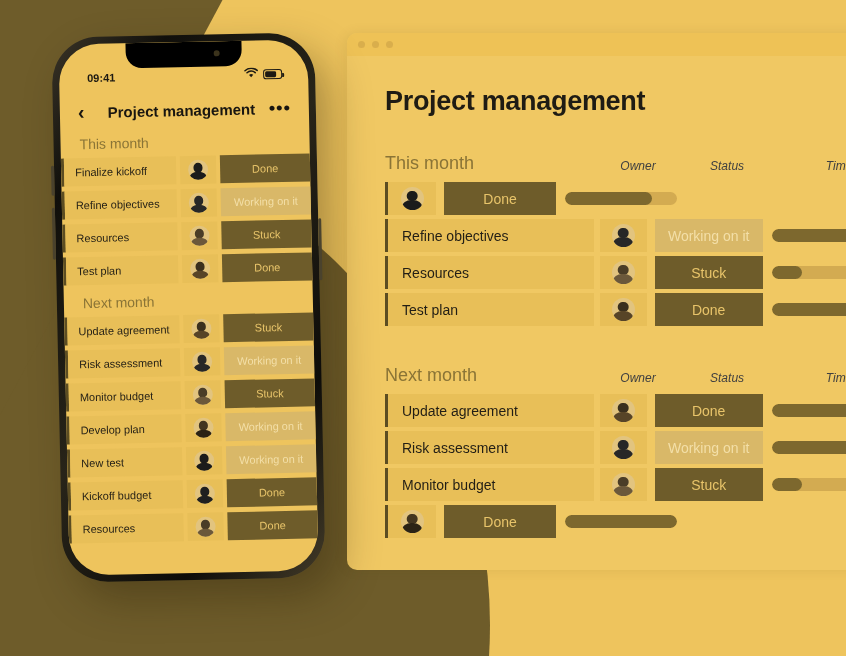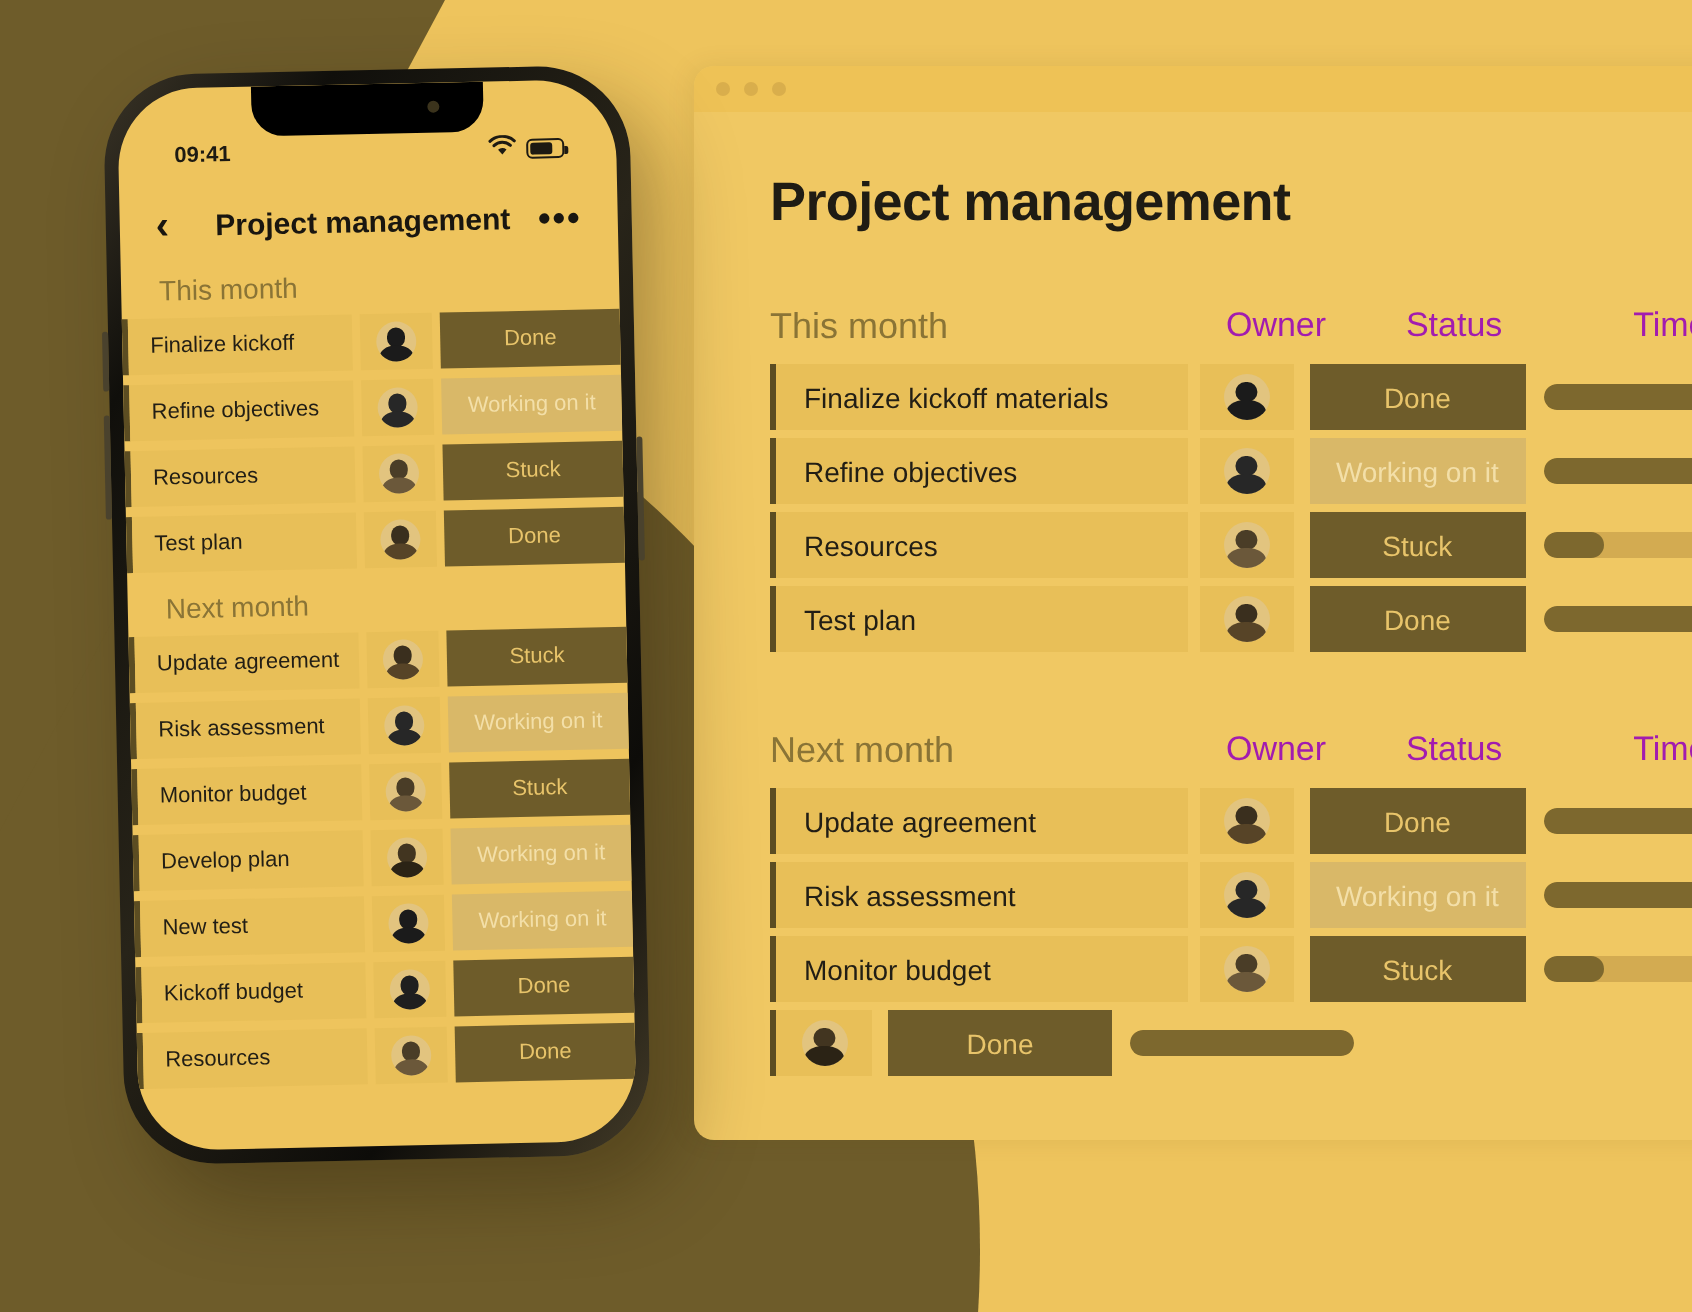--- a/index.html
+++ b/index.html
@@ -79,23 +79,24 @@
     height: 22px;
     margin-bottom: 9px;
   }
   .d-section-title {
     font-size: 18px;
     color: #8a7436;
     width: 230px;
     line-height: 20px;
   }
   .d-col-label {
-    font-size: 17px;
-    color: #a21caf;
+    font-size: 12px;
+    color: #404040;
     text-align: center;
+    font-style: italic;
   }
   .d-col-owner { width: 58px; }
   .d-col-status { width: 112px; margin-left: 6px; }
   .d-col-timeline { width: 120px; margin-left: 8px; text-align: center; }
 
   .d-row {
     display: flex;
     align-items: center;
     height: 33px;
     margin-bottom: 4px;
@@ -382,21 +383,20 @@
       <div class="win-title">Project management</div>
       <div id="desktop-sections">
           <div class="d-section-head">
             <span class="d-section-title">This month</span>
             <span class="d-col-label d-col-owner">Owner</span>
             <span class="d-col-label d-col-status">Status</span>
             <span class="d-col-label d-col-timeline">Timeline</span>
           </div>
           <div class="d-row">
             <span class="d-accent"></span>
-            <span class="d-task">Finalize kickoff materials</span>
             <span class="d-owner">
               <span class="avatar av-a">
                 <span class="head"></span>
                 <span class="body"></span>
               </span>
             </span>
             <span class="d-status st-done">Done</span>
             <span class="d-timeline">
               <span class="tl-track">
                 <span class="tl-fill" style="width:78%"></span>

